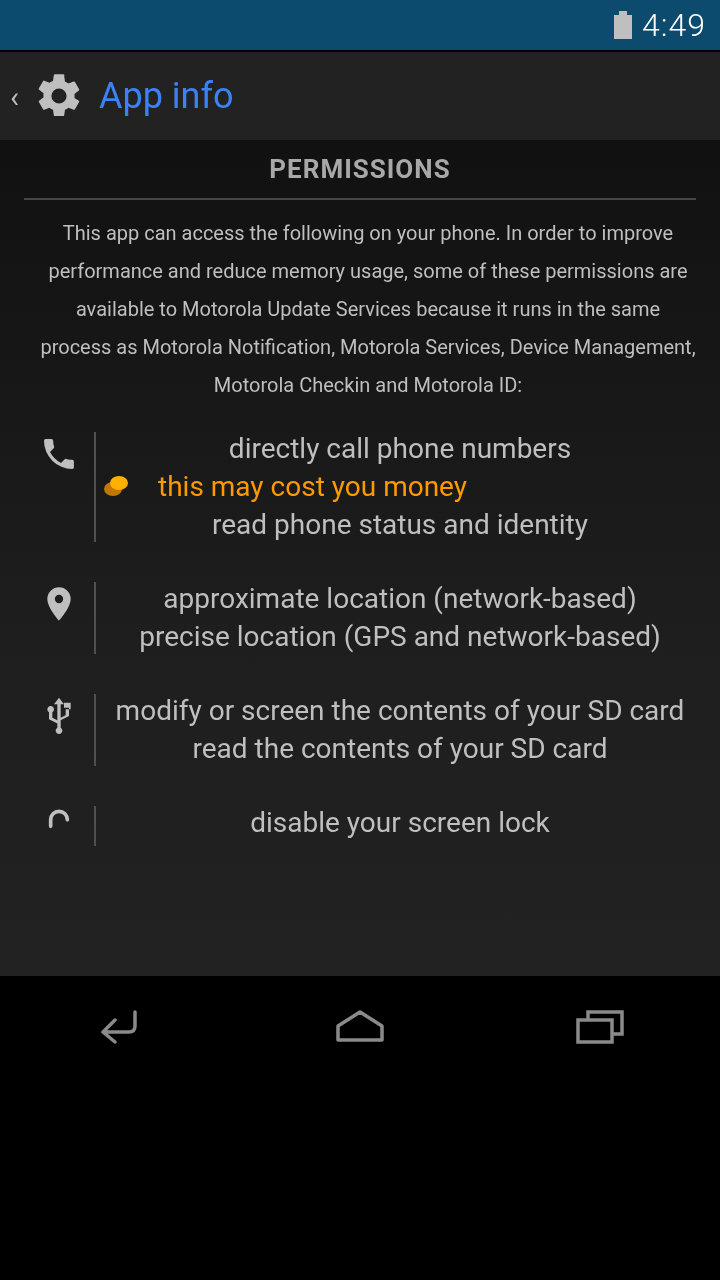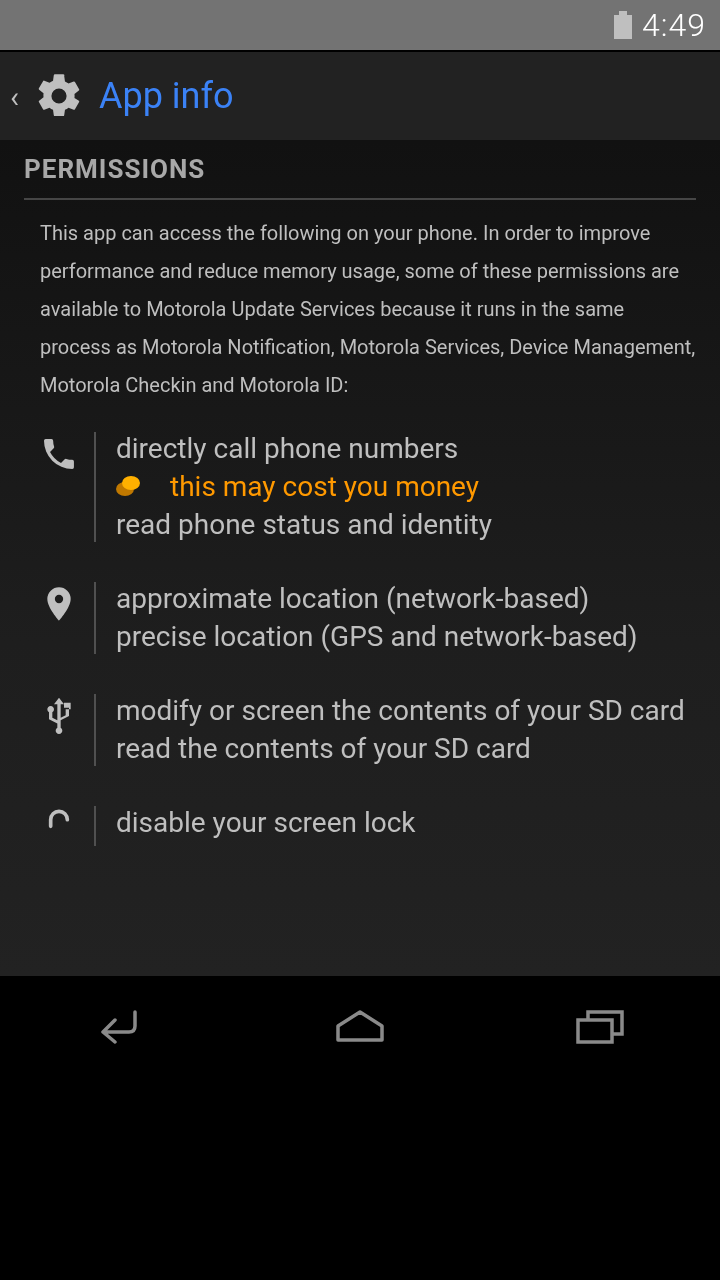--- a/index.html
+++ b/index.html
@@ -1,36 +1,36 @@
 <!DOCTYPE html>
 <html><head>
 <meta charset="utf-8">
 <style>
   * { margin: 0; padding: 0; box-sizing: border-box; }
   html, body { width: 720px; height: 1280px; background: #000; font-family: Roboto, "Helvetica Neue", Arial, sans-serif; color: #bfbfbf; overflow: hidden; }
-  .status-bar { height: 50px; background: #737373; display: flex; justify-content: flex-end; align-items: center; padding-right: 14px; gap: 10px; }
+  .status-bar { height: 50px; background: #0c4a6e; display: flex; justify-content: flex-end; align-items: center; padding-right: 14px; gap: 10px; }
   .battery { width: 18px; height: 28px; position: relative; }
   .battery::before { content: ""; position: absolute; top: 0; left: 5px; width: 8px; height: 4px; background: #bfbfbf; }
   .battery-body { position: absolute; top: 4px; left: 0; width: 18px; height: 24px; background: #bfbfbf; }
   .clock { font-size: 32px; color: #ffffff; font-weight: 300; letter-spacing: 1px; }
   .action-bar { height: 90px; background: #222222; display: flex; align-items: center; padding-left: 10px; gap: 14px; border-top: 2px solid #000; }
   .back-caret { font-size: 30px; color: #bfbfbf; }
   .gear-icon svg { display: block; }
   .title { font-size: 36px; color: #3b82f6; font-weight: 400; }
-  .content { background: linear-gradient(180deg, #111111 0%, #1e1e1e 60%, #222222 100%); height: 836px; overflow: hidden; padding-top: 14px; }
+  .content { background: linear-gradient(180deg, #111111 0%, #1e1e1e 60%, #222222 100%); height: 836px; overflow: hidden; padding-top: 14px; text-align: center; }
   .section-header { padding: 0 24px 8px 24px; }
   .section-title { color: #a8a8a8; font-size: 26px; font-weight: 700; letter-spacing: 1px; }
   .divider { height: 2px; background: #464646; margin: 6px 24px 14px 24px; }
   .desc { padding: 0 24px 26px 40px; color: #bfbfbf; font-size: 20px; line-height: 38px; }
   .perm-list { padding: 0 24px; }
   .perm-item { display: flex; margin-bottom: 36px; }
   .perm-icon-col { width: 70px; display: flex; justify-content: center; padding-top: 4px; }
   .perm-icon-col svg { display: block; }
   .perm-sep { width: 2px; background: #505050; margin: 2px 0 2px 0; }
-  .perm-text-col { flex: 1; padding-left: 20px; }
+  .perm-text-col { flex: 1; padding-left: 8px; }
   .perm-line { color: #bfbfbf; font-size: 28px; line-height: 38px; }
   .warn-line { display: flex; align-items: center; gap: 28px; color: #ff9900; font-size: 28px; line-height: 38px; }
   .coin-icon { width: 26px; height: 22px; position: relative; }
   .coin-icon::before { content: ""; position: absolute; left: 0; top: 6px; width: 18px; height: 14px; border-radius: 50%; background: #c07800; }
   .coin-icon::after { content: ""; position: absolute; left: 6px; top: 0; width: 18px; height: 14px; border-radius: 50%; background: #ffb000; }
   .nav-bar { height: 100px; background: #000; display: flex; justify-content: space-around; align-items: center; }
   .nav-btn { width: 120px; height: 60px; display: flex; align-items: center; justify-content: center; }
   .nav-btn svg { display: block; }
 </style>
 </head>

